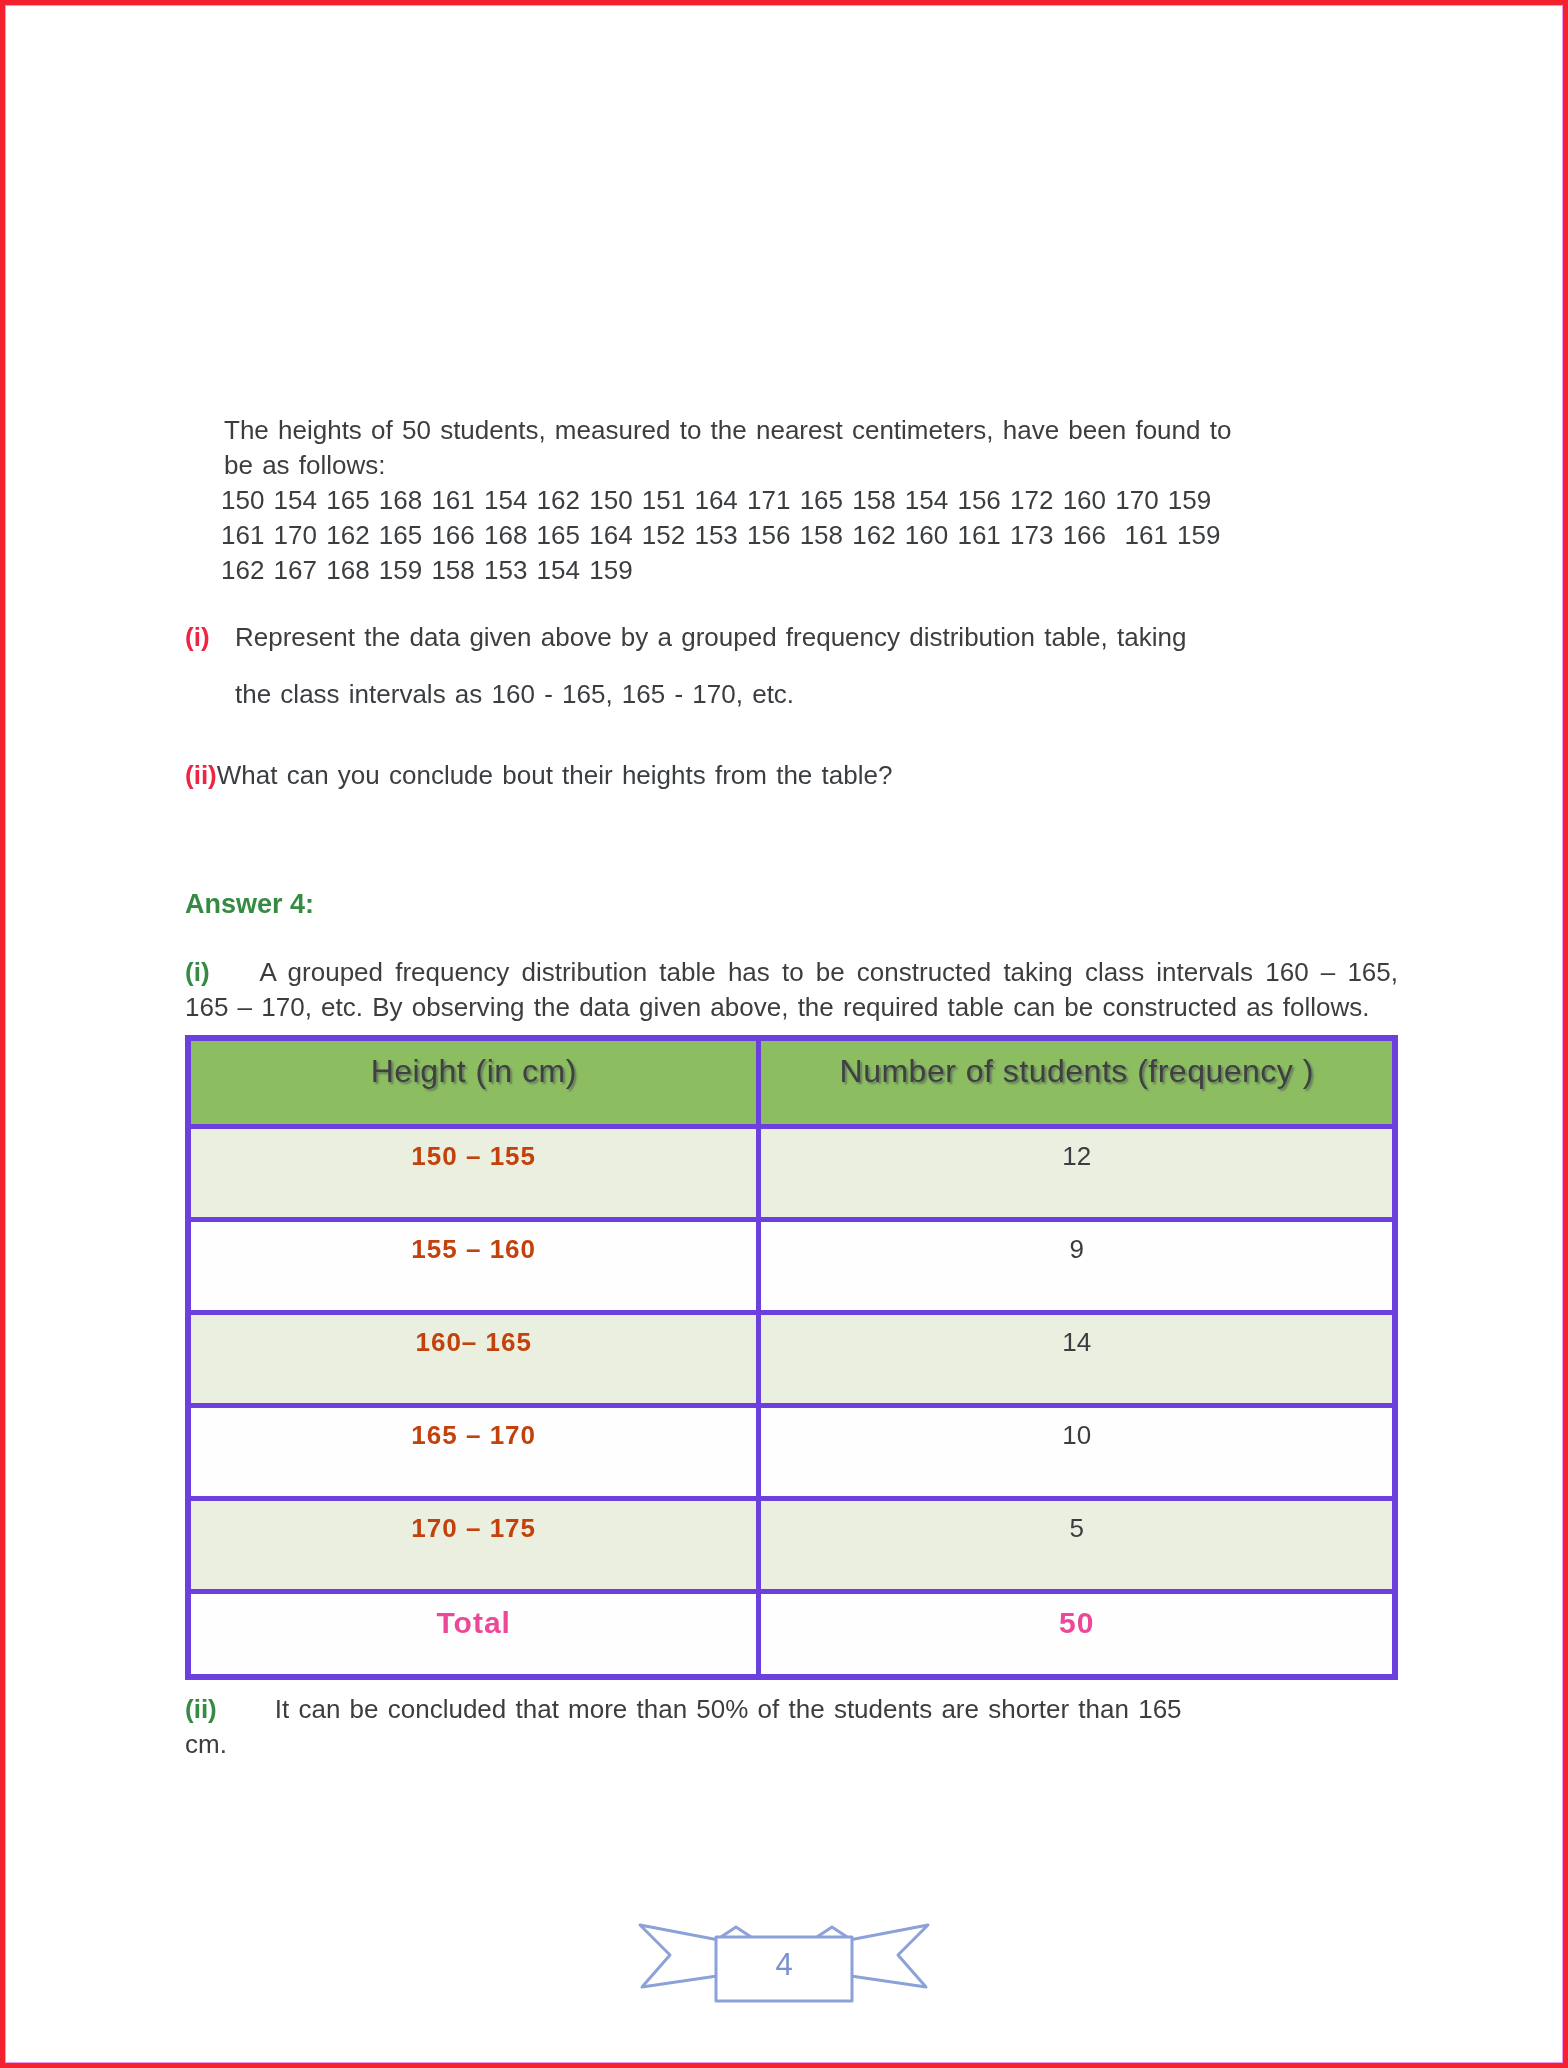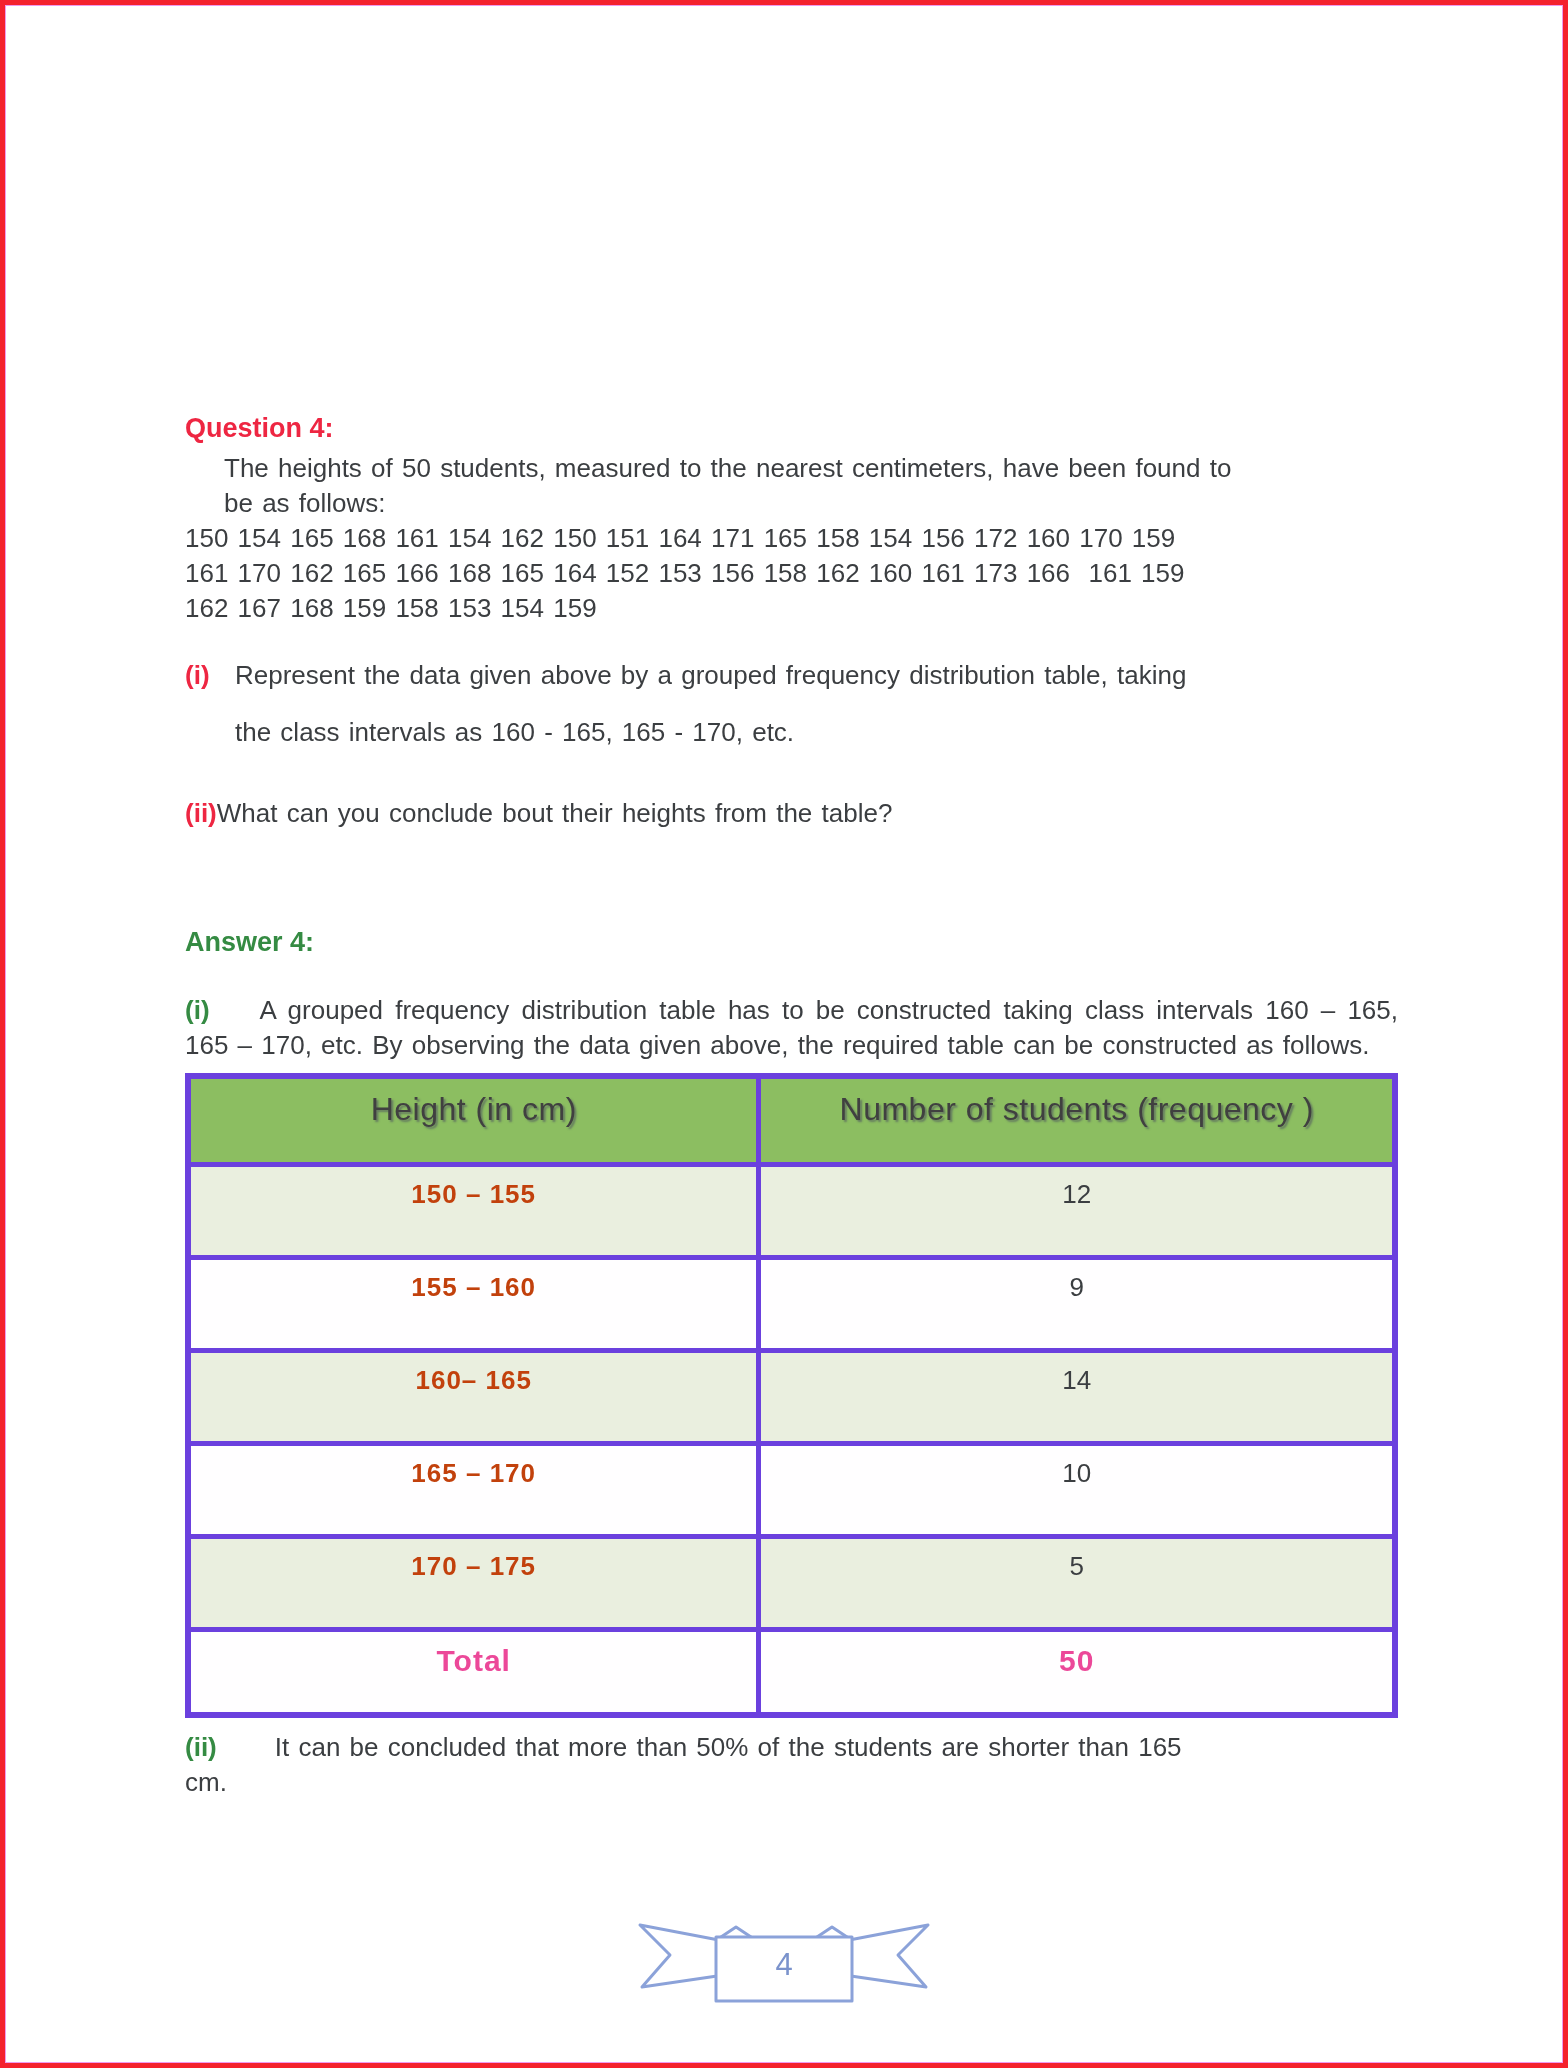--- a/index.html
+++ b/index.html
@@ -21,21 +21,21 @@
   .body{font-size:26px;line-height:35px;word-spacing:2px;}
   .q-head{
     margin:0 0 8px 0;
     font-size:27px;font-weight:bold;color:#ee2642;line-height:30px;
   }
   .a-head{
     margin:96px 0 0 0;
     font-size:27px;font-weight:bold;color:#358b43;line-height:30px;
   }
   .intro div{white-space:pre-wrap;margin-left:39px;}
-  .datalines div{white-space:pre-wrap;}
+  .datalines div{white-space:pre-wrap;margin-left:36px;}
   .part-i{position:relative;margin-top:32px;padding-left:50px;}
   .part-i .marker{position:absolute;left:0;top:0;}
   .part-i .line2{margin-top:22px;}
   .marker{font-weight:bold;}
   .red{color:#ee2642;}
   .green{color:#358b43;}
   .part-ii{margin:46px 0 0 0;}
   .a-para{margin:36px 0 0 0;text-align:justify;}
   .a-para .marker{margin-right:50px;}
   .conclusion{margin:12px 0 0 0;}
@@ -90,21 +90,20 @@
     text-align:center;
     font-size:31px;color:#7b93cc;
   }
 </style>
 </head>
 <body>
 
 <div class="page">
   <div class="content">
 
-    <h2 class="q-head">Question 4:</h2>
 
     <div class="body intro">
       <div>The heights of 50 students, measured to the nearest centimeters, have been found to</div>
       <div>be as follows:</div>
     </div>
 
     <div class="body datalines">
       <div>150 154 165 168 161 154 162 150 151 164 171 165 158 154 156 172 160 170 159</div>
       <div>161 170 162 165 166 168 165 164 152 153 156 158 162 160 161 173 166  161 159</div>
       <div>162 167 168 159 158 153 154 159</div>

